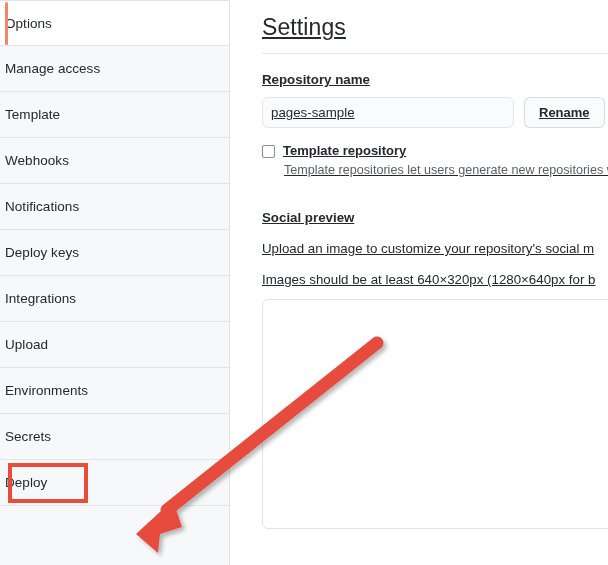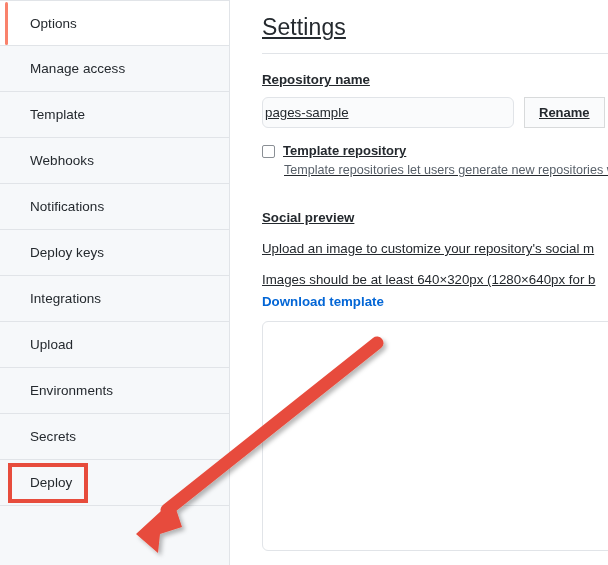--- a/index.html
+++ b/index.html
@@ -35,21 +35,21 @@
     box-sizing: border-box;
   }
 
   .nav-item {
     position: relative;
     height: 46px;
     box-sizing: border-box;
     border-bottom: 1px solid #e1e4e8;
     display: flex;
     align-items: center;
-    padding-left: 30px;
+    padding-left: 5px;
     font-size: 13.5px;
     color: #24292e;
     background: #f6f8fa;
     cursor: pointer;
     letter-spacing: 0.05px;
   }
   .nav-item:first-child {
     border-top: 1px solid #e1e4e8;
   }
   .nav-item.active {
@@ -124,41 +124,41 @@
   .repo-name-row {
     display: flex;
     align-items: center;
     margin-top: 8px;
   }
 
   #repo-name-input {
     width: 252px;
     height: 31px;
     box-sizing: border-box;
-    padding: 4px 2px;
+    padding: 4px 8px;
     font-size: 13.3px;
     font-family: "Liberation Sans", sans-serif;
     color: #24292e;
     background: #fafbfc;
     border: 1px solid #e1e4e8;
     border-radius: 6px;
     outline: none;
   }
 
   #rename-button {
     margin-left: 10px;
     height: 31px;
     padding: 0 14px;
     font-size: 13px;
     font-weight: bold;
     font-family: "Liberation Sans", sans-serif;
     color: #24292e;
     background: #fafbfc;
     border: 1px solid rgba(27,31,35,0.15);
-    border-radius: 0;
+    border-radius: 6px;
     cursor: pointer;
     white-space: nowrap;
   }
 
   .checkbox-row {
     display: flex;
     align-items: center;
     margin-top: 15px;
   }
 
@@ -300,21 +300,20 @@
         <span class="checkbox-label">Template repository</span>
       </div>
       <div class="checkbox-help">Template repositories let users generate new repositories with</div>
 
       <div class="section-title">Social preview</div>
 
       <div class="body-text">Upload an image to customize your repository's social m</div>
 
       <div class="body-text">Images should be at least 640×320px (1280×640px for b</div>
 
-      <a id="download-template-link" href="#">Download template</a>
 
       <div id="social-preview-dropzone"></div>
 
     </div>
   </main>
 
   <svg id="annotation-layer" viewBox="0 0 608 565" width="608" height="565">
     <defs>
       <filter id="arrow-shadow" x="-30%" y="-30%" width="180%" height="180%">
         <feDropShadow dx="3" dy="3" stdDeviation="2.2" flood-color="#000000" flood-opacity="0.28"></feDropShadow>

